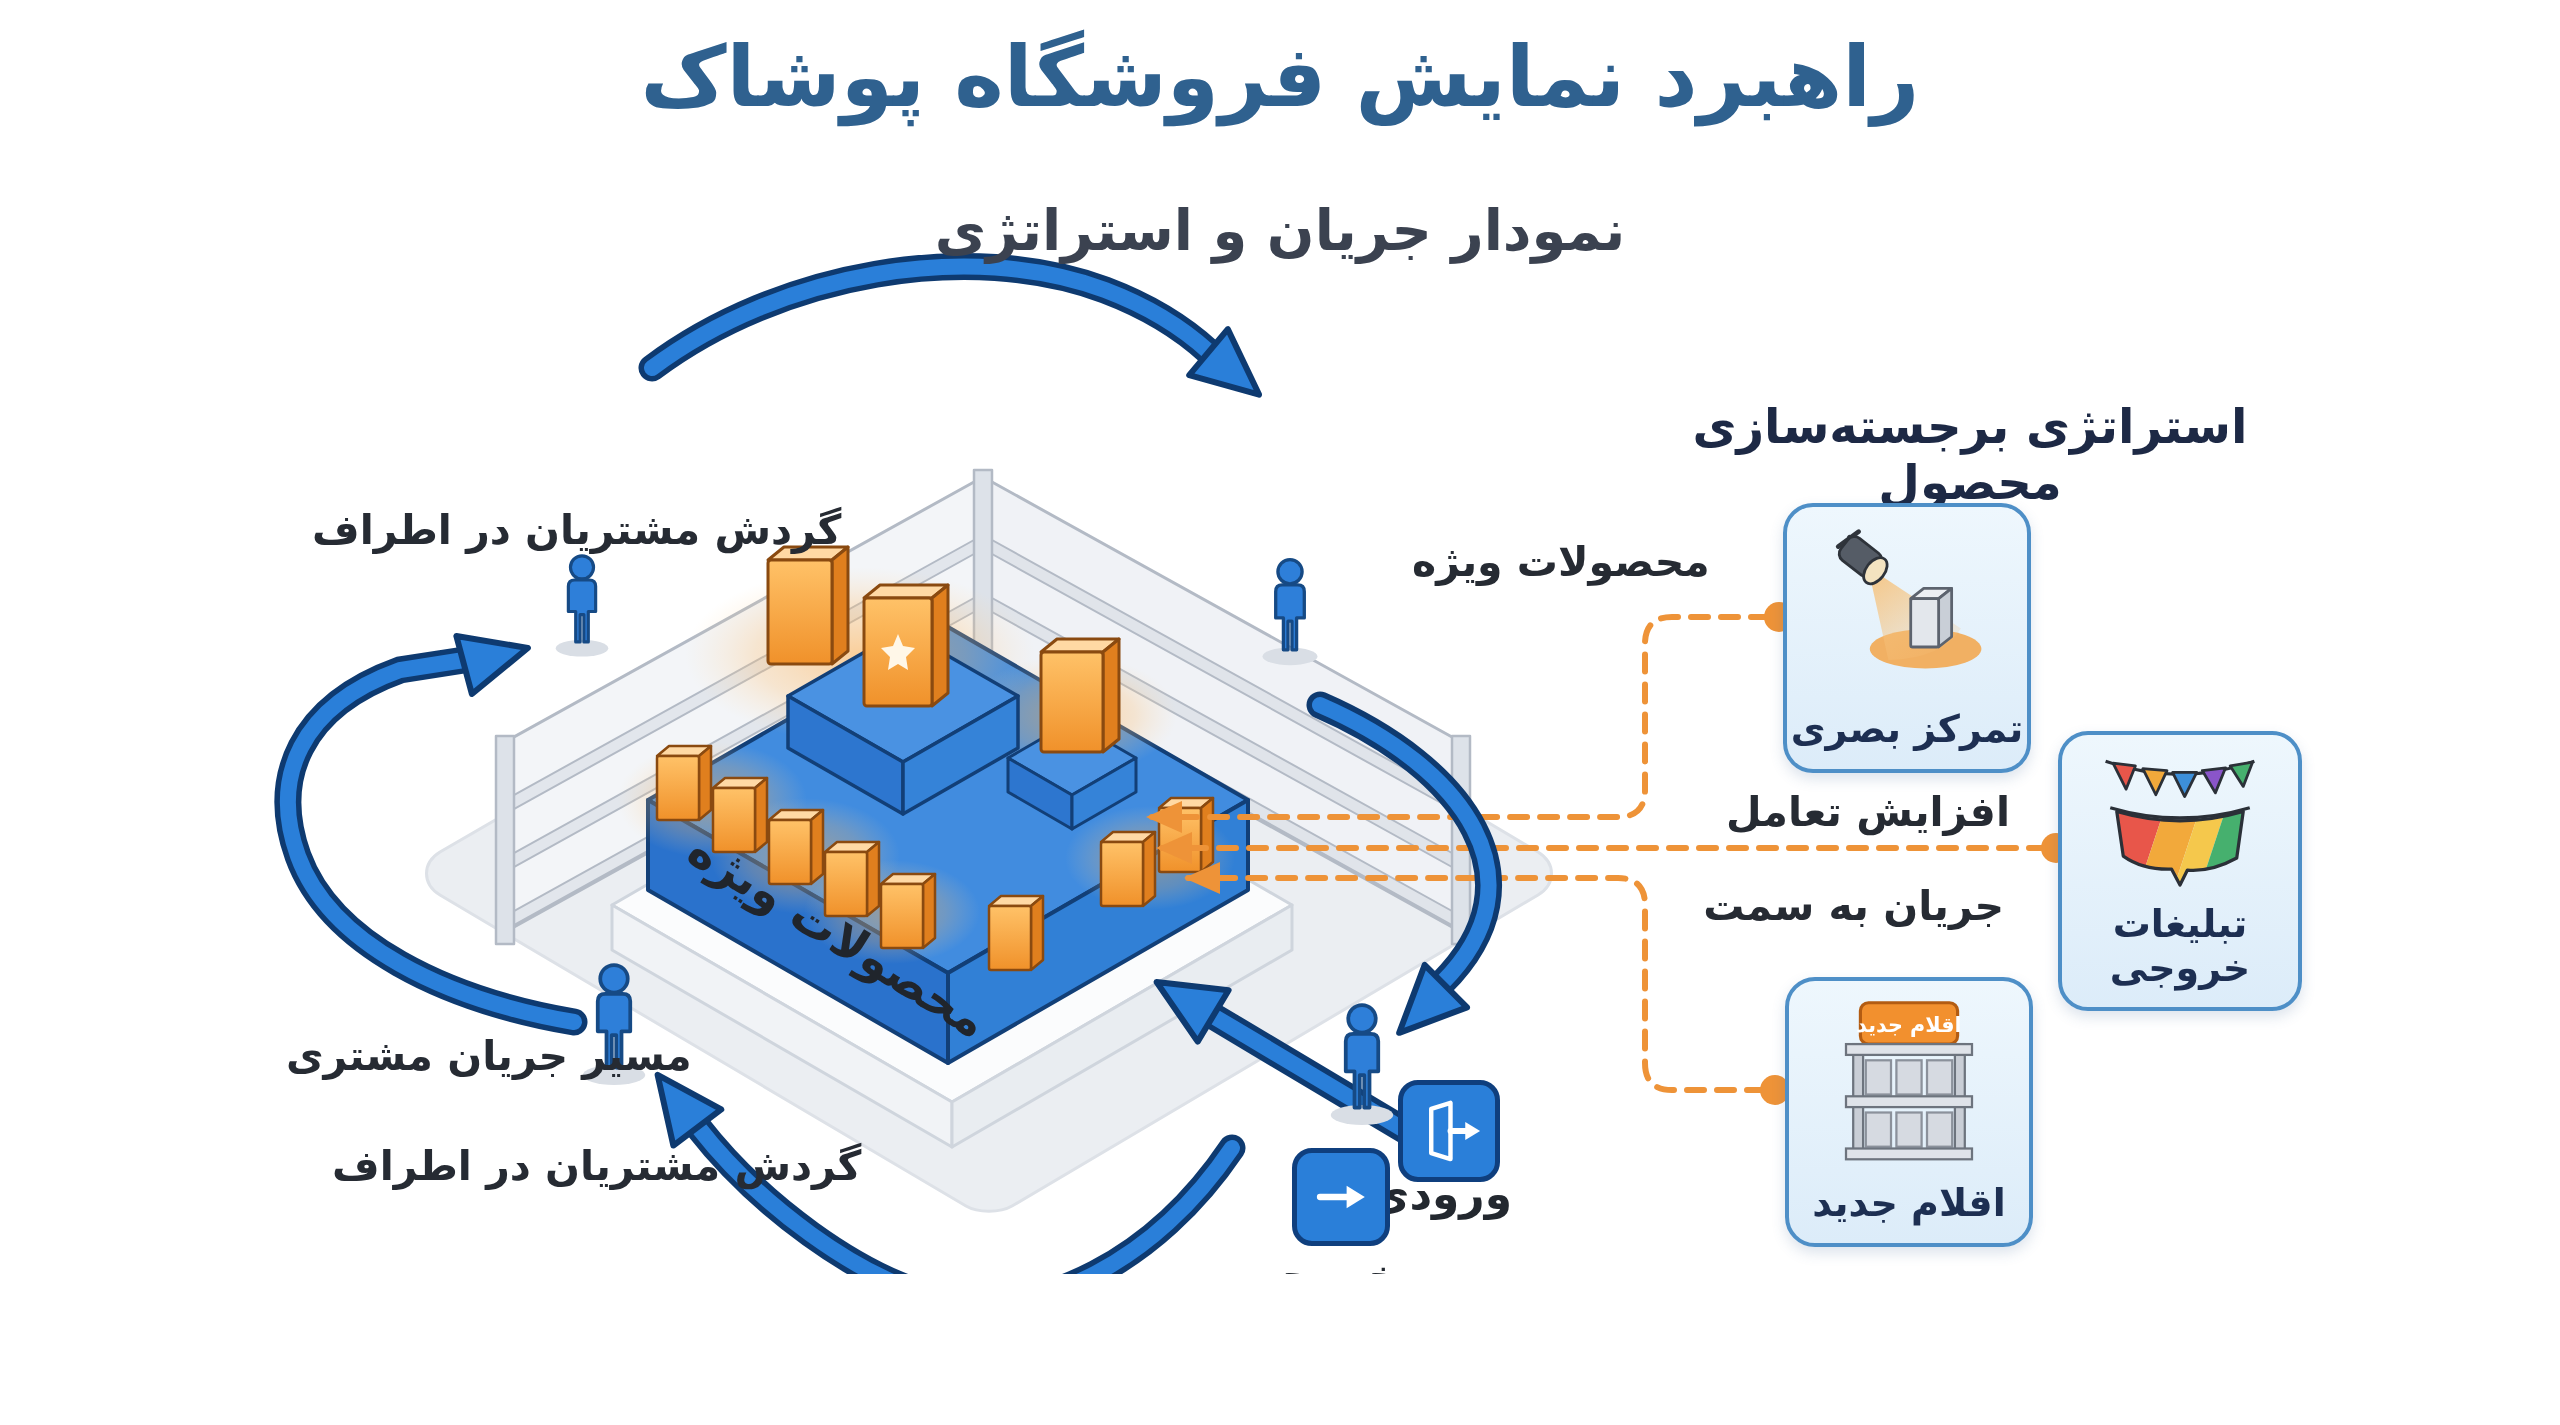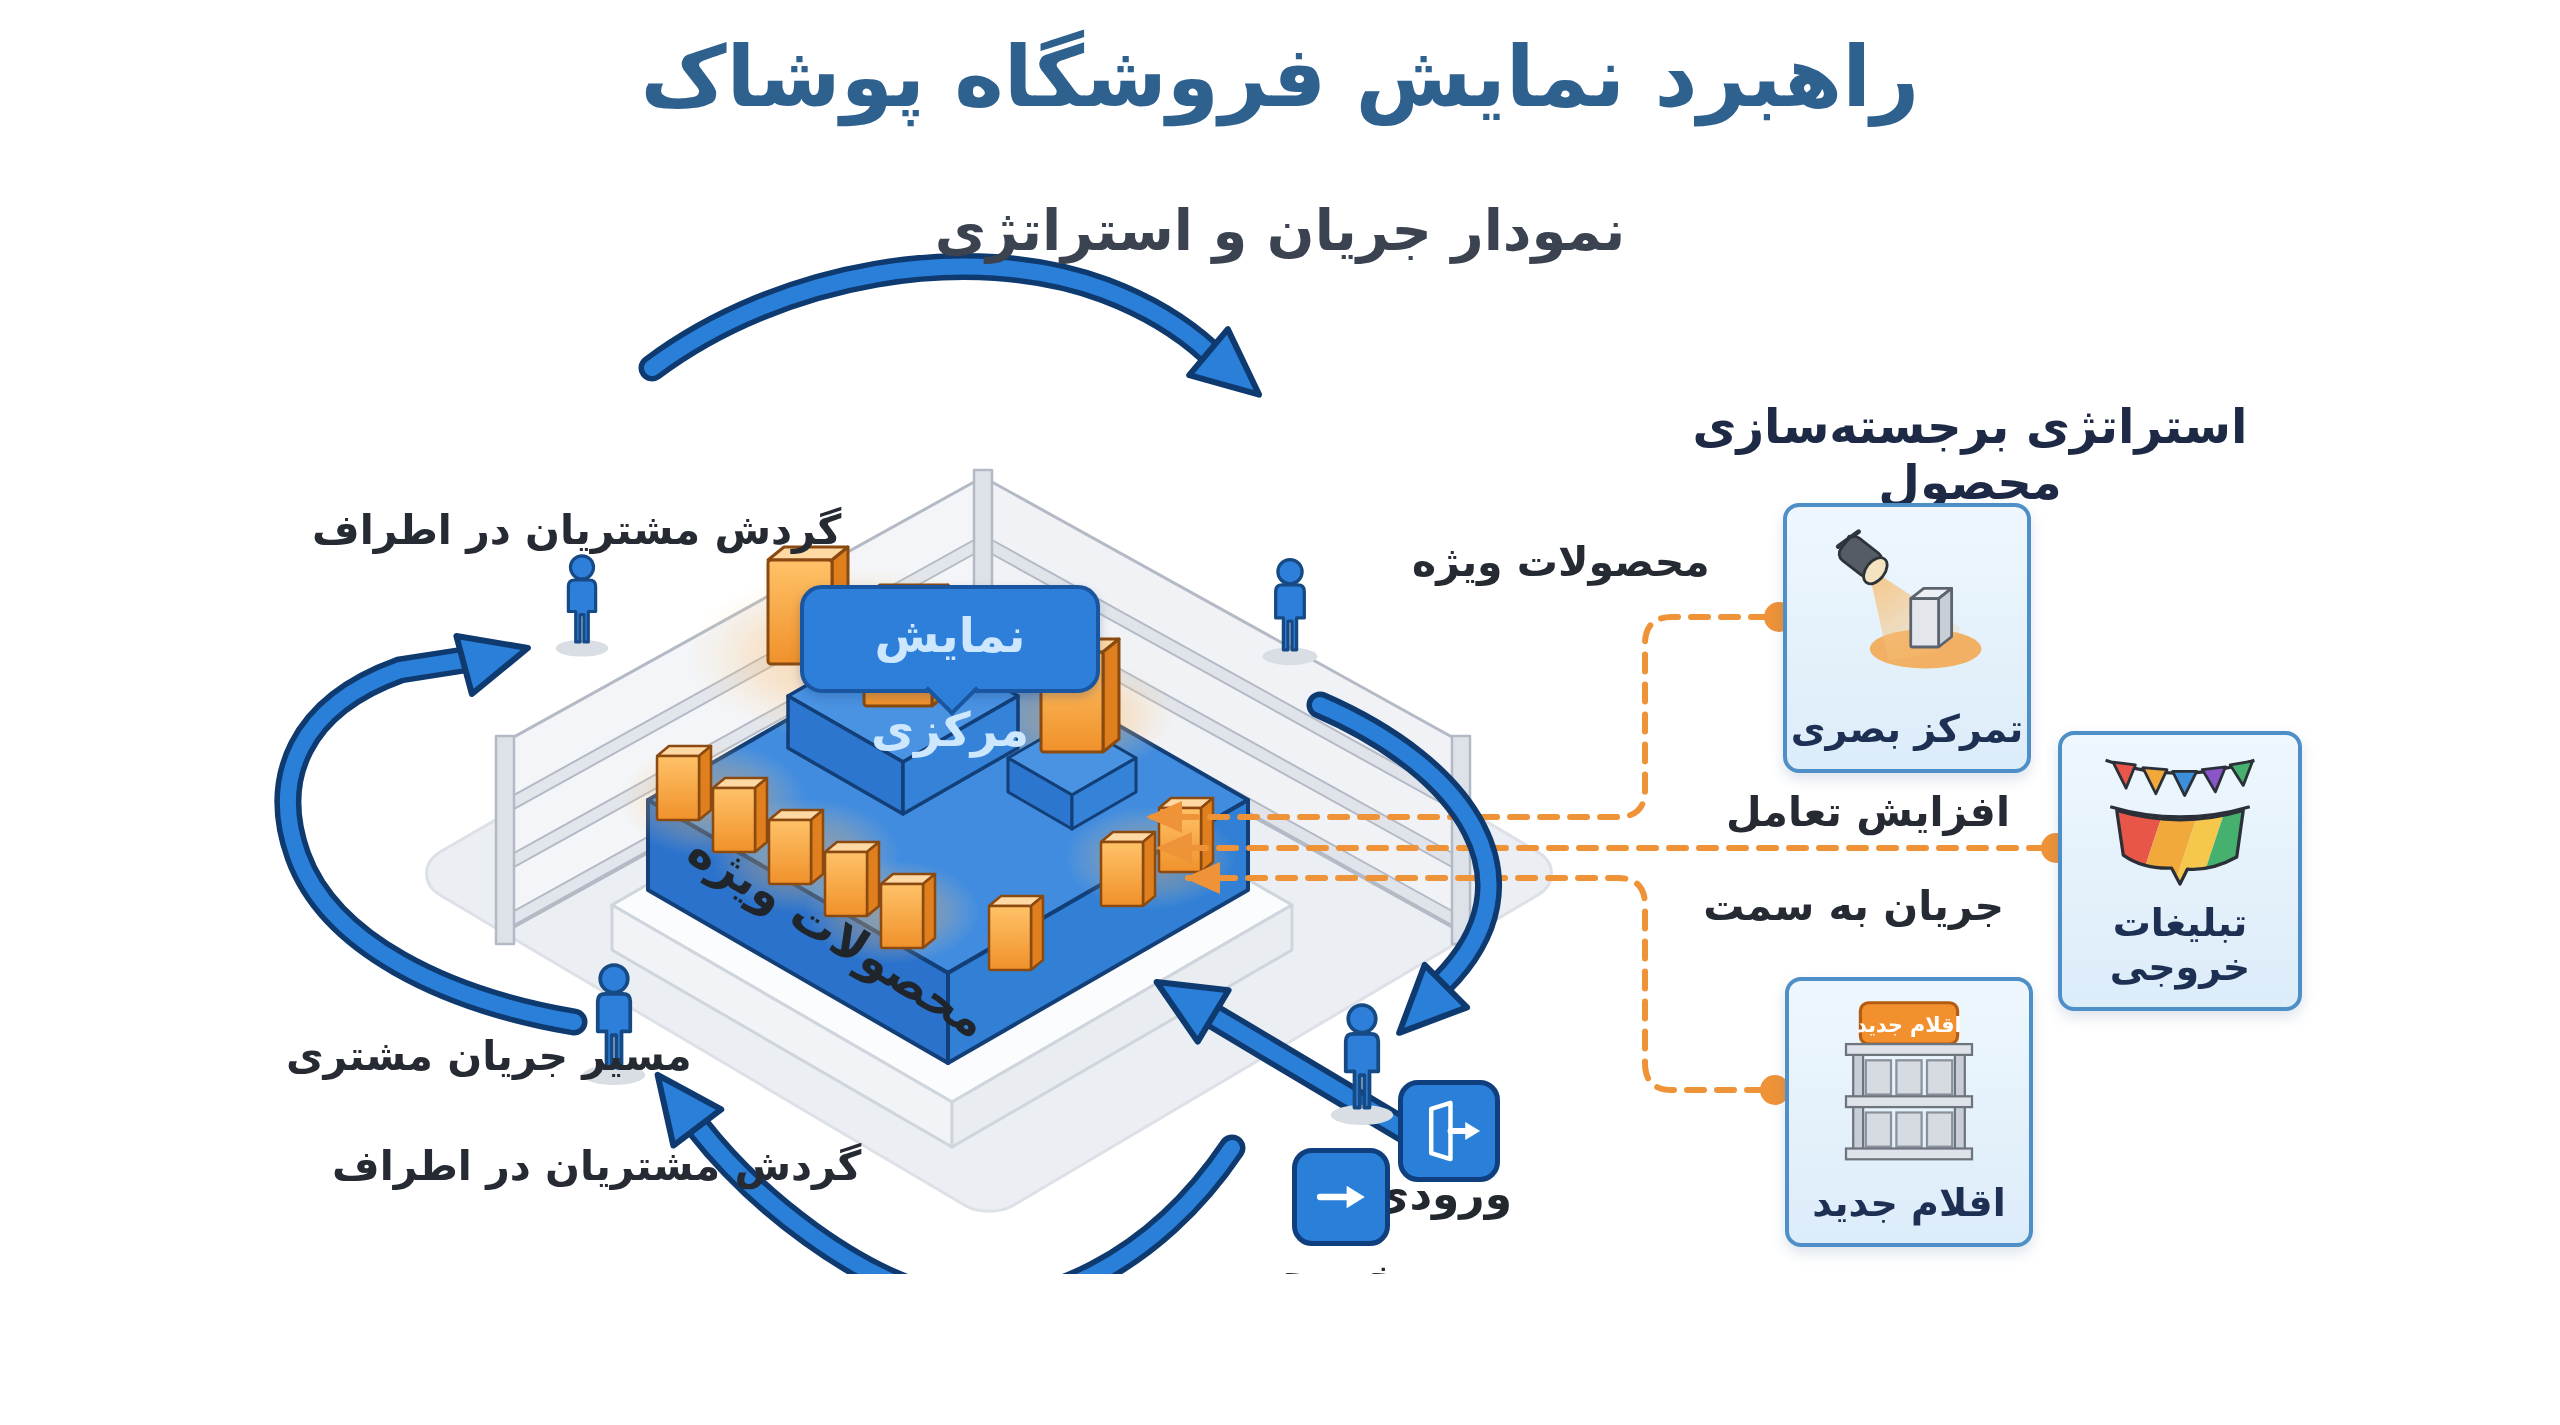--- a/index.html
+++ b/index.html
@@ -37,23 +37,23 @@
     transform:rotate(45deg);
   }
   .platform-label{
     left:648px;top:908px;width:380px;text-align:center;
     font-size:47px;font-weight:bold;color:#20252c;
     transform:rotate(32deg);
   }
   
   .card{
     background:linear-gradient(180deg,#eef7fd 0%,#dcecf9 100%);
-    border:4px solid #4e8fc7;border-radius:16px;
+    border:4px solid #4e8fc7;border-radius:30px;
     box-shadow:0 6px 14px rgba(60,100,150,.18);
-    display:flex;flex-direction:column;align-items:center;justify-content:flex-end;
+    display:flex;flex-direction:column;align-items:center;justify-content:center;
   }
   .card .icon{flex:1;display:flex;align-items:center;justify-content:center;width:100%;}
   .card .card-label{
     font-size:38px;font-weight:bold;color:#1d2f52;padding-bottom:18px;text-align:center;
   }
   
   .sq-icon{
     background:#2a7fd9;border:5px solid #0f3f7e;border-radius:20px;
     display:flex;align-items:center;justify-content:center;
   }
@@ -225,24 +225,20 @@
   <div class="abs subtitle">نمودار جریان و استراتژی</div>
   <div class="abs panel-heading">استراتژی برجسته‌سازی محصول</div>
 
   <div class="abs lbl lbl-40" style="left:312px;top:506px;">گردش مشتریان در اطراف</div>
   <div class="abs lbl lbl-40" style="left:286px;top:1032px;">مسیر جریان مشتری</div>
   <div class="abs lbl lbl-40" style="left:332px;top:1142px;">گردش مشتریان در اطراف</div>
   <div class="abs lbl lbl-40" style="left:1412px;top:538px;">محصولات ویژه</div>
   <div class="abs lbl lbl-40" style="left:1722px;top:788px;width:292px;text-align:center;">افزایش تعامل</div>
   <div class="abs lbl lbl-40" style="left:1712px;top:882px;width:292px;text-align:center;">جریان به سمت</div>
 
-  <div class="abs bubble">
-    <span>نمایش مرکزی</span>
-    <div class="bubble-tail"></div>
-  </div>
 
   <div class="abs platform-label">محصولات ویژه</div>
 
   <div class="abs card" style="left:1783px;top:503px;width:240px;height:262px;">
     <div class="icon">
       <svg width="186" height="160" viewBox="0 0 200 170">
         <defs>
           <linearGradient id="cone" x1="0" y1="0" x2="0.7" y2="1">
             <stop offset="0%" stop-color="#f6c27c" stop-opacity="0.95"></stop>
             <stop offset="100%" stop-color="#f6c27c" stop-opacity="0.15"></stop>

